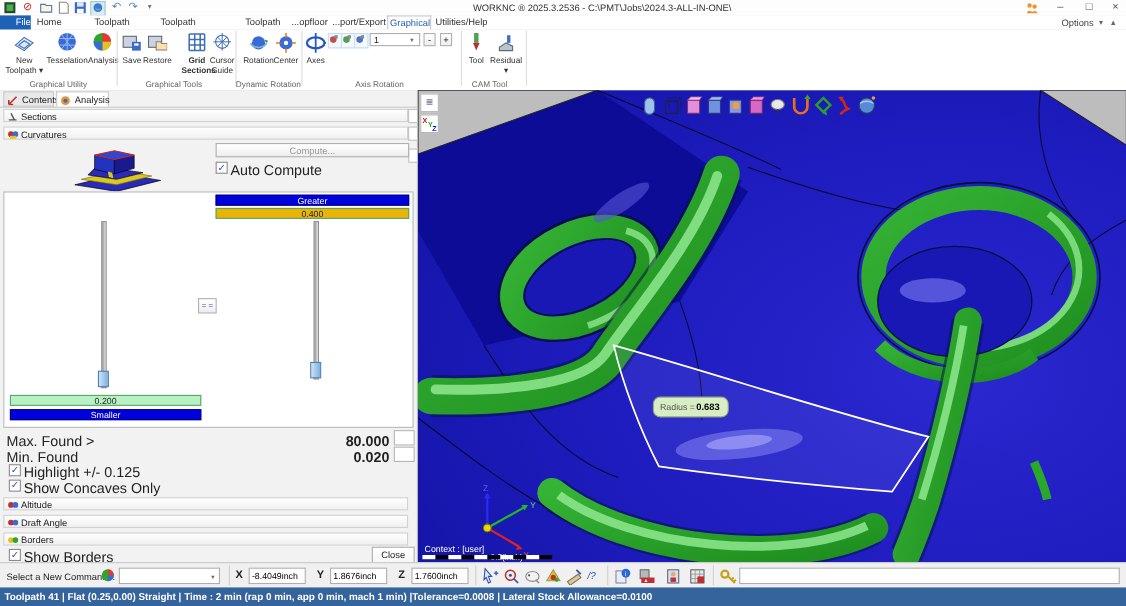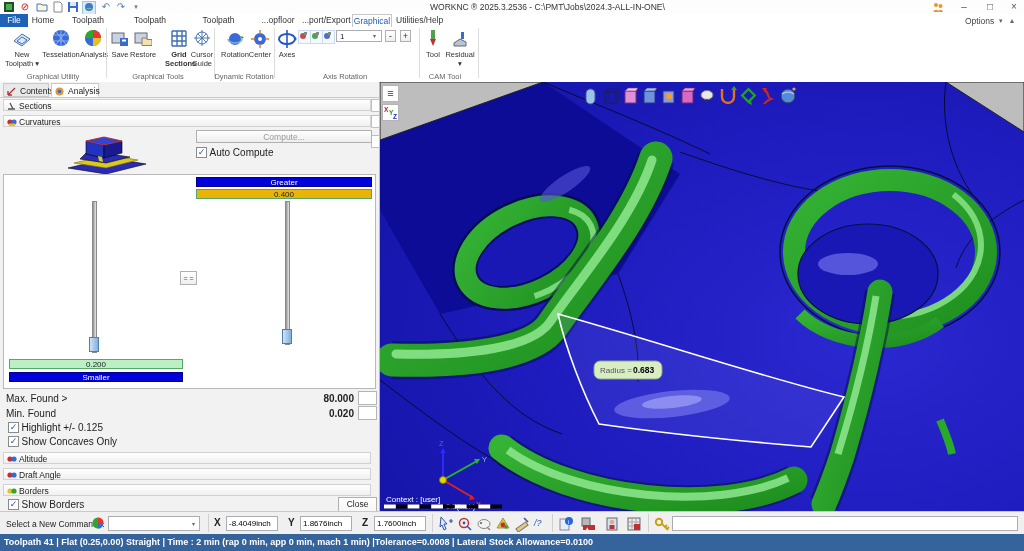--- a/index.html
+++ b/index.html
@@ -5,38 +5,38 @@
   html,body{margin:0;padding:0;background:#fff;}
   body{width:1024px;height:551px;position:relative;overflow:hidden;
        font-family:"Liberation Sans",sans-serif;font-size:9px;color:#222;}
   .a{position:absolute;}
   .nw{white-space:nowrap;}
   
   #titlebar{left:0;top:0;width:1024px;height:14px;background:#fdfdfd;border-bottom:1px solid #e8e8e8;}
   .qicon{top:1px;width:12px;height:12px;font-size:10px;line-height:12px;text-align:center;}
   
   #tabrow{left:0;top:14px;width:1024px;height:13px;background:#fff;border-bottom:1px solid #d0d0d0;}
-  .tab{top:0;height:13px;line-height:13px;font-size:8.5px;text-align:center;color:#333;}
+  .tab{top:0;height:13px;line-height:13px;font-size:8.5px;text-align:right;color:#333;}
   .tab.filetab{background:#1e62b8;color:#fff;}
   .tab.sel{background:#fff;color:#1e5fb4;border:1px solid #c8c8c8;border-bottom:none;}
   
   #ribbon{left:0;top:27px;width:1024px;height:55px;background:#fff;border-bottom:1px solid #c9c9c9;}
   .rsep{top:1px;width:1px;height:50px;background:#dcdcdc;}
   .rbtn{top:2px;text-align:center;color:#333;}
   .rlabel{font-size:7.5px;line-height:1.15;color:#333;text-align:center;}
   .rgroup{top:45px;font-size:7.5px;color:#666;text-align:center;}
   .smallbtn{top:3px;width:11px;height:12px;border:1px solid #c9dcf0;background:#f4f9ff;}
   
   #panel{left:0;top:82px;width:380px;height:429px;background:#f2f2f2;border-right:1px solid #b9b9b9;box-sizing:border-box;}
   .ptab{top:1px;height:14px;line-height:14px;font-size:8.5px;background:#e9e9e9;border:1px solid #c9c9c9;text-align:left;padding-left:16px;box-sizing:border-box;}
   .ptab.sel{background:#fff;border-bottom:1px solid #fff;}
   .panelbar{left:3px;width:368px;height:12px;background:linear-gradient(#ffffff,#f0f0f0);border:1px solid #d2d2d2;font-size:8.5px;line-height:12px;padding-left:15px;box-sizing:border-box;color:#222;}
   .spinbox{left:371px;width:7px;height:11px;background:#fff;border:1px solid #c0c0c0;}
   .chk{width:9px;height:9px;background:#fff;border:1px solid #8a8a8a;font-size:9px;line-height:8px;color:#2456b0;text-align:center;display:inline-block;}
-  .lbl{font-size:10px;color:#222;}
+  .lbl{font-size:13px;color:#222;}
   .valuebox{width:17px;height:12px;background:#fff;border:1px solid #b5b5b5;}
   .legendbar{height:10px;font-size:8px;line-height:10px;text-align:center;border:1px solid #9a9a9a;box-sizing:border-box;}
   .slidertrack{width:3px;background:linear-gradient(90deg,#909090,#e8e8e8);border:1px solid #8a8a8a;}
   .sliderthumb{width:8px;height:13px;background:linear-gradient(90deg,#cfe3f5,#7fb0dd);border:1px solid #4d7fae;}
   
   #commandbar{left:0;top:511px;width:1024px;height:23px;background:#f0f0f0;border-top:1px solid #c9c9c9;box-sizing:border-box;}
   .cfield{height:15px;background:#fff;border:1px solid #abadb3;font-size:8px;font-family:"Liberation Sans",sans-serif;padding:0 2px;box-sizing:border-box;}
   .csep{top:2px;width:1px;height:18px;background:#cfcfcf;}
   .cico{top:4px;width:16px;height:16px;}
   

